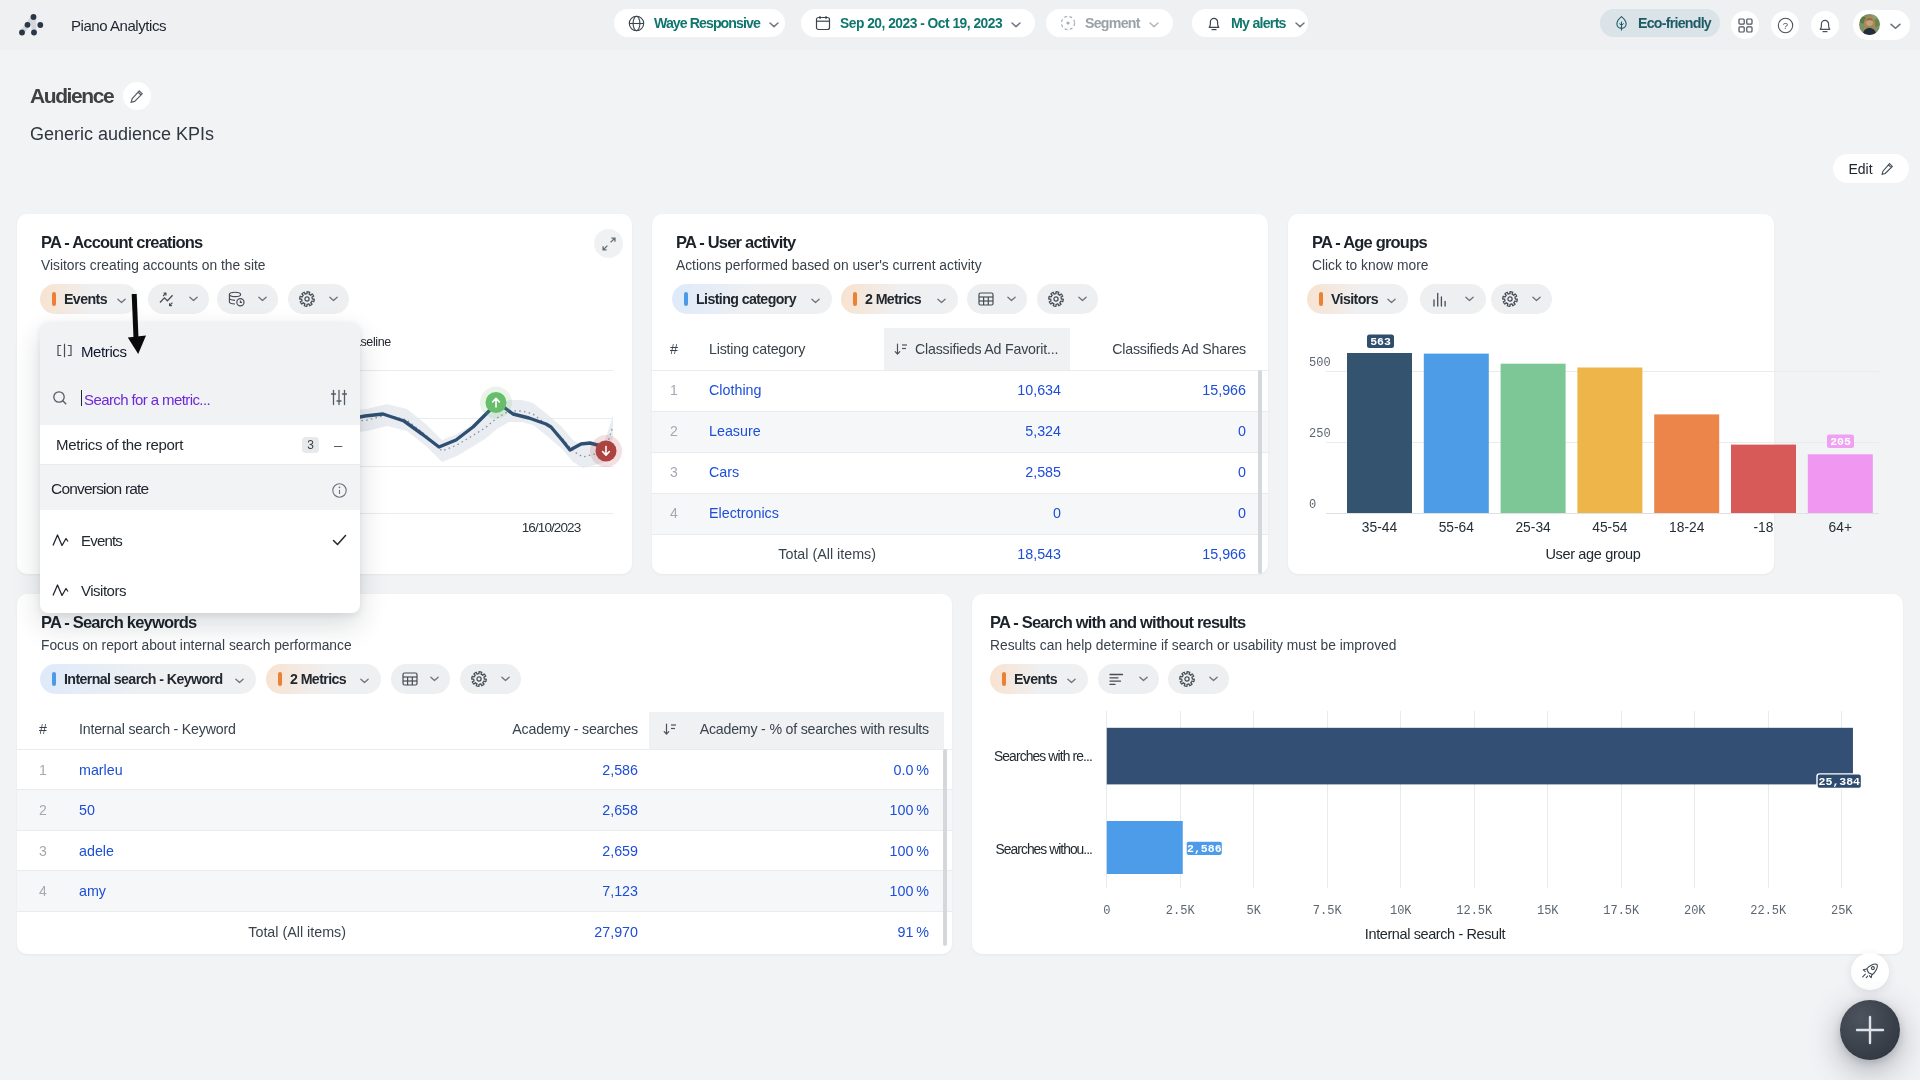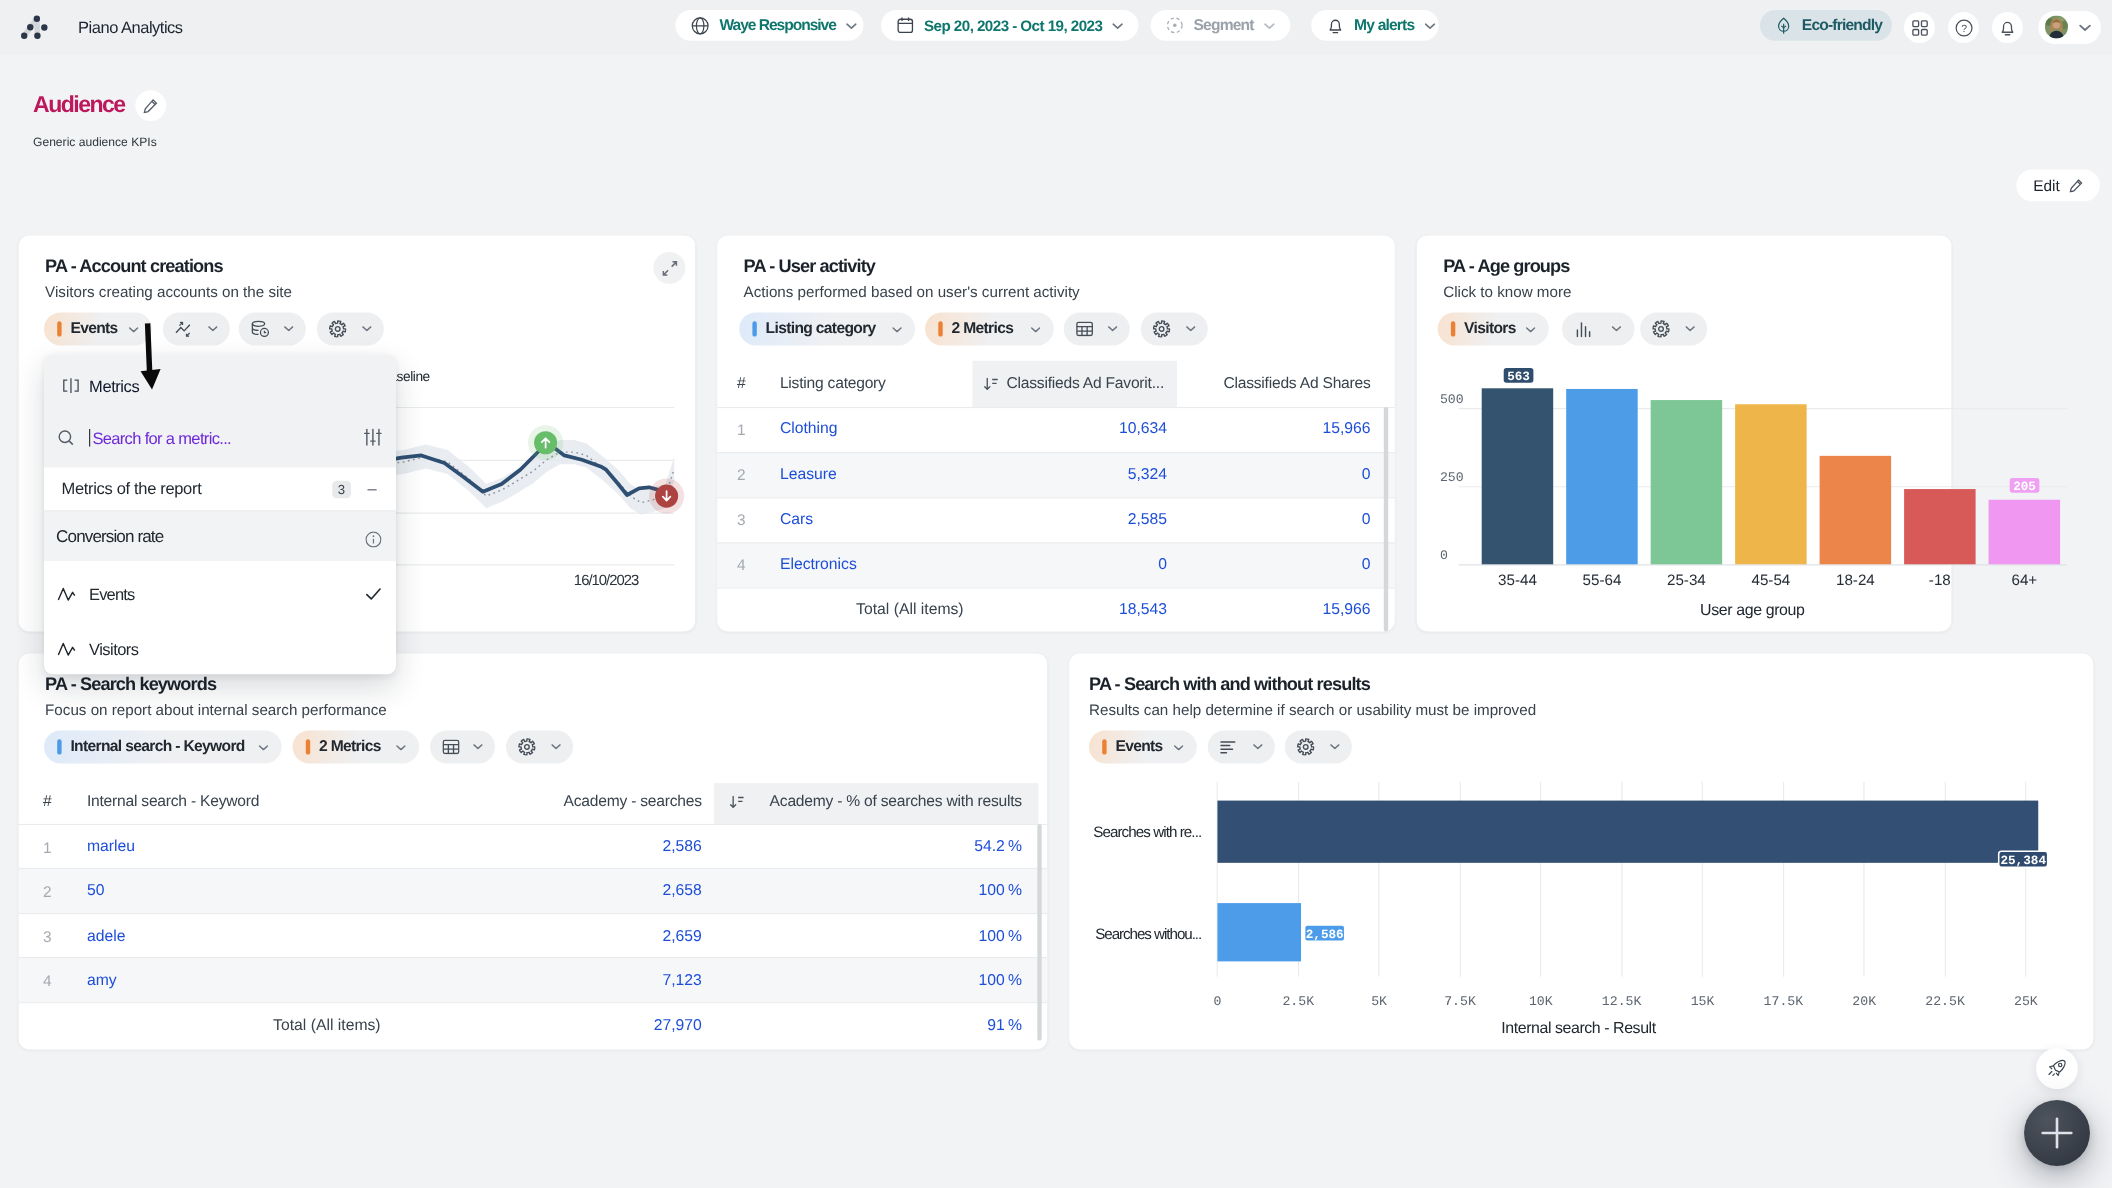--- a/index.html
+++ b/index.html
@@ -128,27 +128,27 @@
       <circle cx="10.5" cy="8.6" r="3.4" fill="#c99f7e"></circle>
       <path d="M7 7.3c.3-2.2 1.6-3.4 3.5-3.4s3.2 1.2 3.5 3.4c-1-.8-2-1.1-3.5-1.1s-2.5.3-3.5 1.1z" fill="#8f6d3f"></path>
       <path d="M3.6 21c.5-4.4 3.3-7 6.9-7s6.4 2.6 6.9 7z" fill="#232d3c"></path>
     </g>
   </svg>
   <span style="margin-left:auto;margin-right:9px"><svg width="11" height="7" viewBox="0 0 10 6" fill="none">
         <path d="M1 1l4 3.6L9 1" stroke="#6e7681" stroke-width="1.5" stroke-linecap="round" stroke-linejoin="round"></path>
       </svg></span>
 </div>
 
-<div class="abs" style="left:30px;top:84px;font-size:21px;font-weight:700;letter-spacing:-1.4px;color:#be185d">Audience</div>
+<div class="abs" style="left:30px;top:84px;font-size:21px;font-weight:700;letter-spacing:-1.4px;color:#404040">Audience</div>
 <div class="circ" style="left:123px;top:82px;background:#fff">
     <svg width="14" height="14" viewBox="0 0 14 14" fill="none" stroke="#565e68" stroke-width="1.2">
       <path d="M9.2 1.8l3 3L4.6 12.4l-3.4.9.9-3.4zM8 3l3 3"></path>
     </svg>
   </div>
-<div class="abs" style="left:30px;top:124px;font-size:11px;color:#2e363e">Generic audience KPIs</div>
+<div class="abs" style="left:30px;top:124px;font-size:18px;color:#2e363e">Generic audience KPIs</div>
 <div class="abs" style="left:1833px;top:154px;width:76px;height:29px;background:#fff;border-radius:15px;display:flex;align-items:center;justify-content:center;gap:8px;font-size:14px;font-weight:400;color:#20262e">Edit <svg width="13" height="13" viewBox="0 0 14 14" fill="none" stroke="#454d57" stroke-width="1.2">
       <path d="M9.2 1.8l3 3L4.6 12.4l-3.4.9.9-3.4zM8 3l3 3"></path>
     </svg></div>
 
 <div class="card" id="card1" style="left:17px;top:214px;width:615px;height:360px">
   <div class="ctitle">PA - Account creations</div>
   <div class="csub">Visitors creating accounts on the site</div>
   <div class="chip" style="left:23px;width:98px;padding:0 12px;gap:8px;background:linear-gradient(100deg,#f8e2cf,#eff0f2 52%)">
       <i style="width:4px;height:14px;border-radius:2px;background:#ec8033"></i>
       <span>Events</span>
@@ -405,21 +405,21 @@
   <div class="abs" style="left:0;top:195px;width:935px;height:40.5px;background:#f6f7f9"></div>
   <div class="abs" style="left:0;top:276px;width:935px;height:40.5px;background:#f6f7f9"></div>
   <div class="hl" style="left:0;top:154.5px;width:935px"></div>
   <div class="hl" style="left:0;top:195px;width:935px"></div>
   <div class="hl" style="left:0;top:235.5px;width:935px"></div>
   <div class="hl" style="left:0;top:276px;width:935px"></div>
   <div class="hl" style="left:0;top:316.5px;width:935px"></div>
   <div class="rnum" style="left:22px;top:167.5px">1</div>
     <div class="cell" style="left:62px;top:167.5px">marleu</div>
     <div class="cell rcell" style="right:314px;top:167.5px">2,586</div>
-    <div class="cell rcell" style="right:23px;top:167.5px">54.2 %</div>
+    <div class="cell rcell" style="right:23px;top:167.5px">0.0 %</div>
   <div class="rnum" style="left:22px;top:208px">2</div>
     <div class="cell" style="left:62px;top:208px">50</div>
     <div class="cell rcell" style="right:314px;top:208px">2,658</div>
     <div class="cell rcell" style="right:23px;top:208px">100 %</div>
   <div class="rnum" style="left:22px;top:248.5px">3</div>
     <div class="cell" style="left:62px;top:248.5px">adele</div>
     <div class="cell rcell" style="right:314px;top:248.5px">2,659</div>
     <div class="cell rcell" style="right:23px;top:248.5px">100 %</div>
   <div class="rnum" style="left:22px;top:289px">4</div>
     <div class="cell" style="left:62px;top:289px">amy</div>

